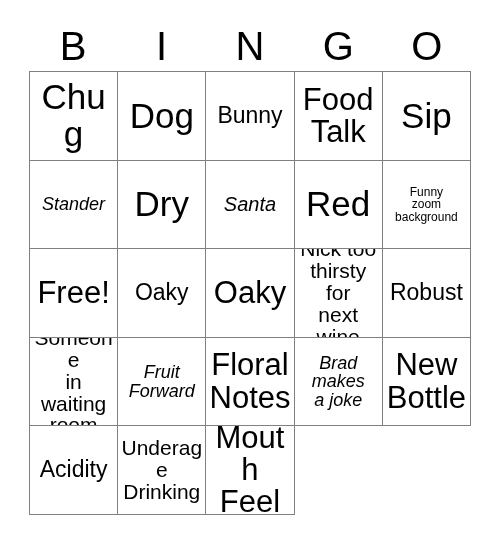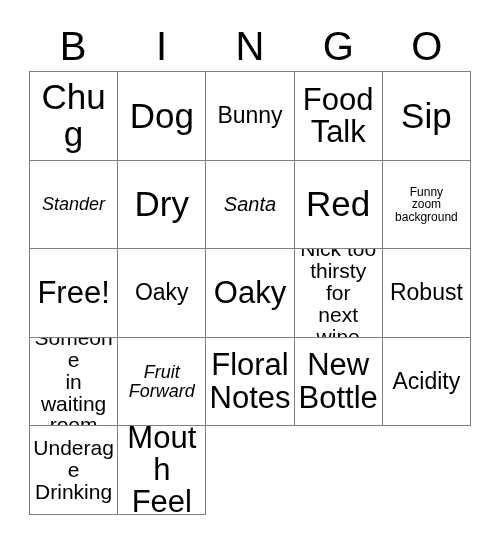--- a/index.html
+++ b/index.html
@@ -173,20 +173,25 @@
     <div class="grid-cell">
         <span class="cell-text sz-s">Fruit
 Forward</span>
       </div>
     <div class="grid-cell">
         <span class="cell-text sz-xl">Floral
 Notes</span>
       </div>
 
     <div class="grid-cell">
+        <span class="cell-text sz-s">Brad
+makes
+a joke</span>
+      </div>
+    <div class="grid-cell">
         <span class="cell-text sz-xl">New
 Bottle</span>
       </div>
     <div class="grid-cell">
         <span class="cell-text sz-m">Acidity</span>
       </div>
     <div class="grid-cell">
         <span class="cell-text sz-xs">Underage
 Drinking</span>
       </div>

